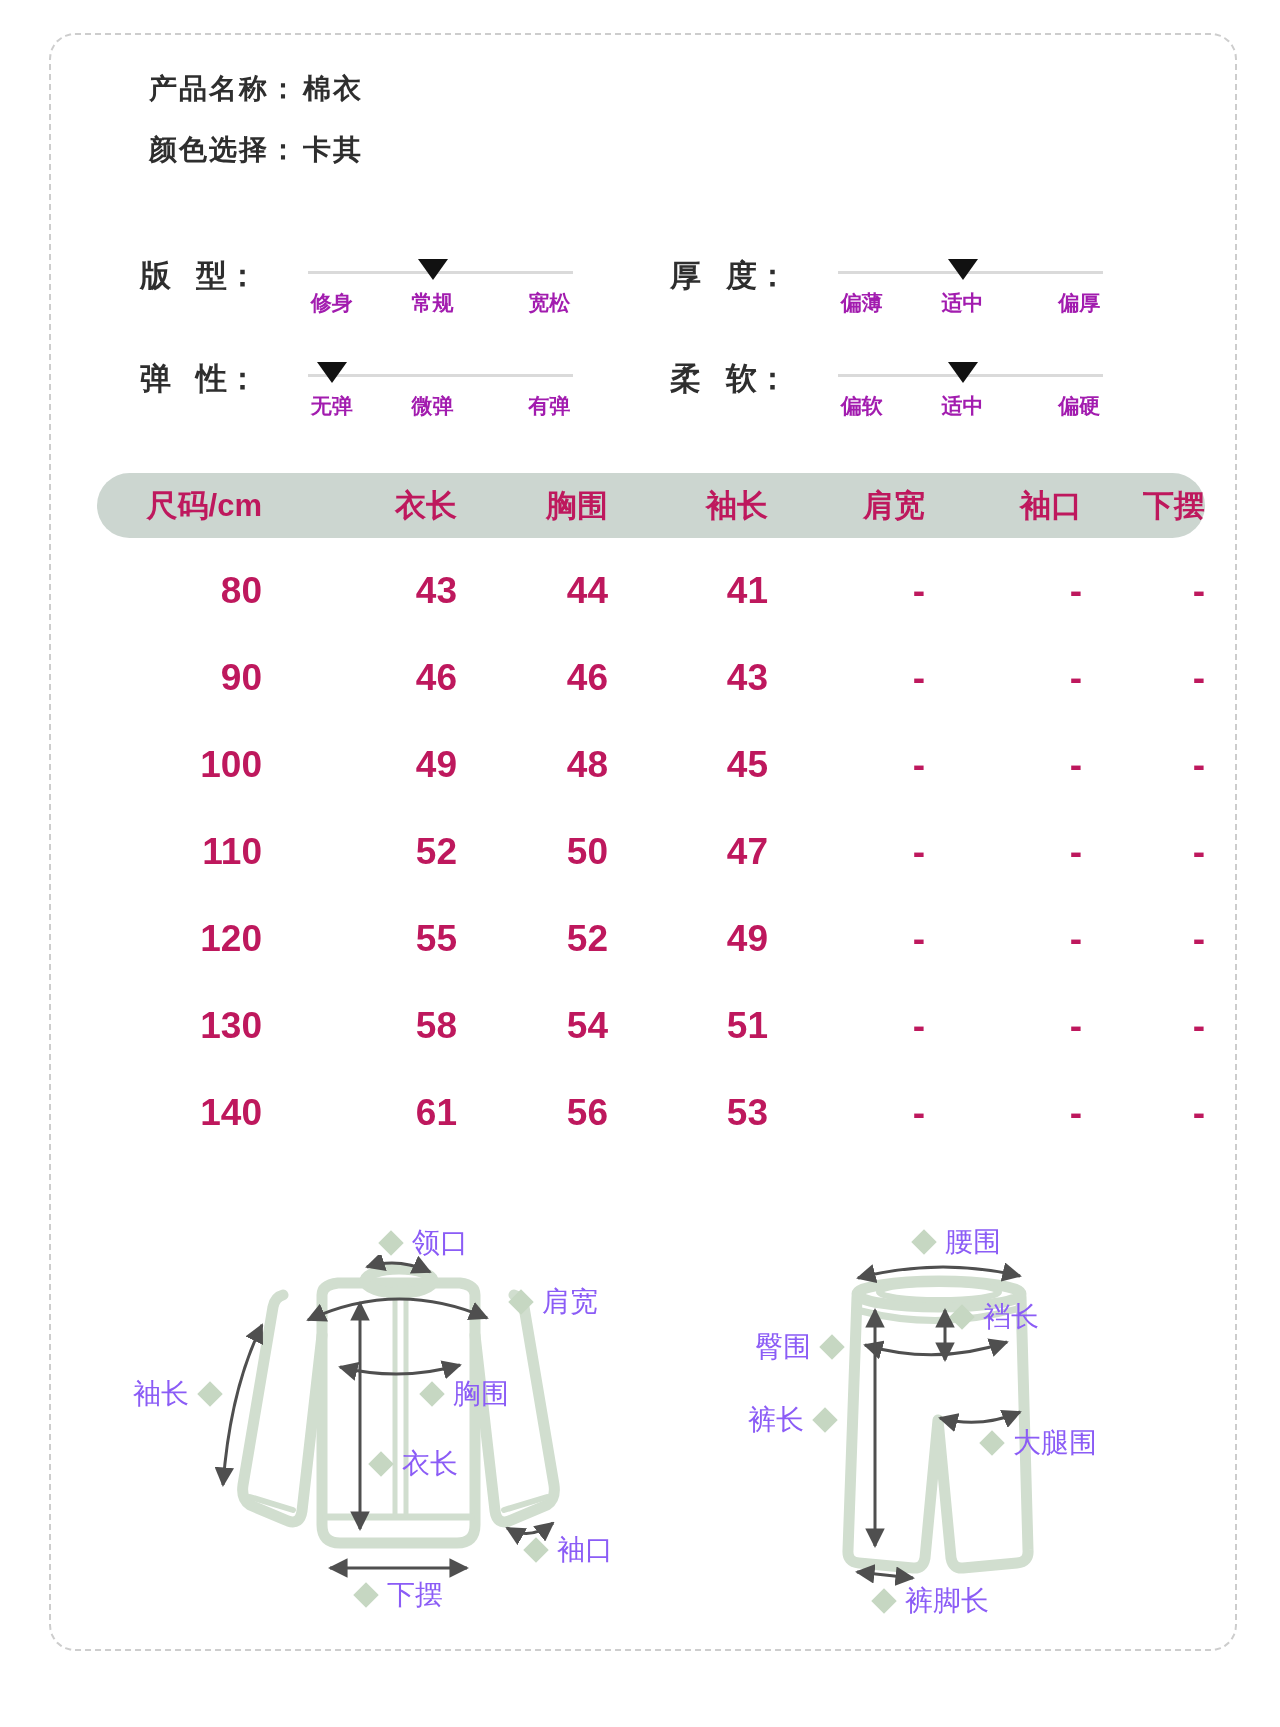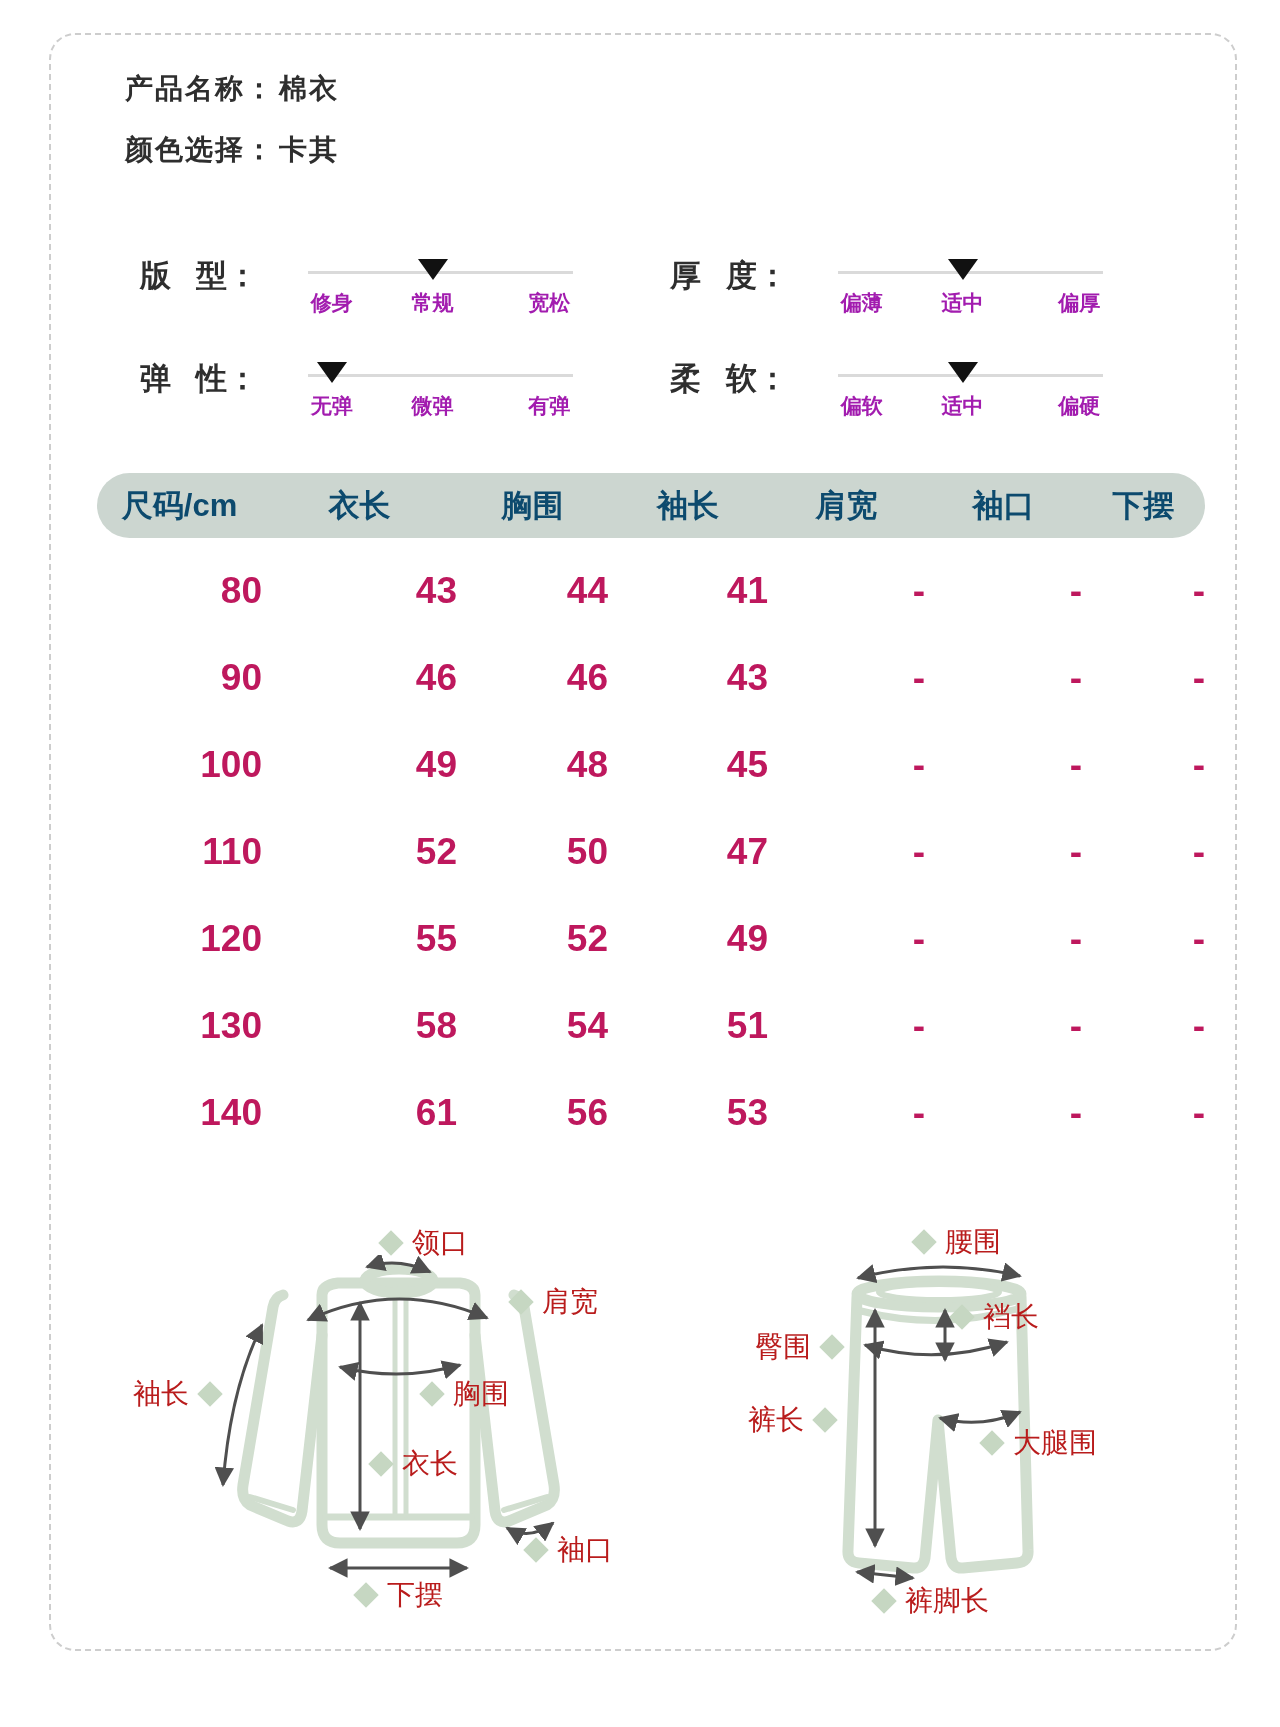--- a/index.html
+++ b/index.html
@@ -8,21 +8,21 @@
     font-family:"Liberation Sans","DejaVu Sans",sans-serif;
     color:#2e2e2e;overflow:hidden;
   }
   .card{
     position:absolute;left:49px;top:33px;width:1188px;height:1618px;
     border:2px dashed #cdcdcd;border-radius:26px;box-sizing:border-box;
   }
   
   .info{position:absolute;left:125px;top:58px;}
   .info-row{height:61px;display:flex;align-items:center;}
-  .info-label{font-size:28px;font-weight:700;letter-spacing:2px;min-width:150px;}
+  .info-label{font-size:28px;font-weight:700;letter-spacing:2px;min-width:150px;margin-left:24px;}
   .info-value{font-size:28px;font-weight:700;margin-left:4px;letter-spacing:2px;}
   
   .attr{position:absolute;width:470px;height:80px;}
   .attr-label{
     position:absolute;left:0;top:8px;width:118px;display:flex;
     justify-content:space-between;font-size:31px;font-weight:700;color:#2e2e2e;
   }
   .slider{position:absolute;left:168px;top:0;width:265px;height:80px;}
   .slider-line{position:absolute;left:0;top:24px;width:100%;height:3px;background:#dadada;}
   .slider-marker{
@@ -36,33 +36,33 @@
     font-size:21px;font-weight:700;color:#a21caf;
   }
   .op0{left:9%;} .op1{left:47%;} .op2{left:91%;}
   
   .tbl-head{
     position:absolute;left:97px;top:473px;width:1108px;height:65px;
     background:#ccd6d0;border-radius:33px;display:grid;
     grid-template-columns:165px 195px 151px 160px 157px 157px 123px;
     align-items:center;
   }
-  .tbl-head span{text-align:center;font-size:31px;font-weight:700;color:#0c4a6e;white-space:nowrap;}
+  .tbl-head span{text-align:right;font-size:31px;font-weight:700;color:#be185d;white-space:nowrap;}
   .tbl-body{position:absolute;left:97px;top:547px;width:1108px;}
   .tbl-row{
     height:87px;display:grid;
     grid-template-columns:165px 195px 151px 160px 157px 157px 123px;
     align-items:center;
   }
   .tbl-row span{text-align:right;font-size:37px;font-weight:700;color:#be185d;}
   
   .diagram-svg{position:absolute;}
   .dlabel{
     position:absolute;display:flex;align-items:center;gap:12px;
-    font-size:28px;font-weight:500;color:#b91c1c;white-space:nowrap;line-height:1;
+    font-size:28px;font-weight:500;color:#8b5cf6;white-space:nowrap;line-height:1;
   }
   .diamond{width:18px;height:18px;background:#c6d7c2;transform:rotate(45deg);flex:0 0 auto;}
 </style>
 </head>
 <body>
 
 <div class="card"></div>
 
 <div class="info">
   <div class="info-row">

